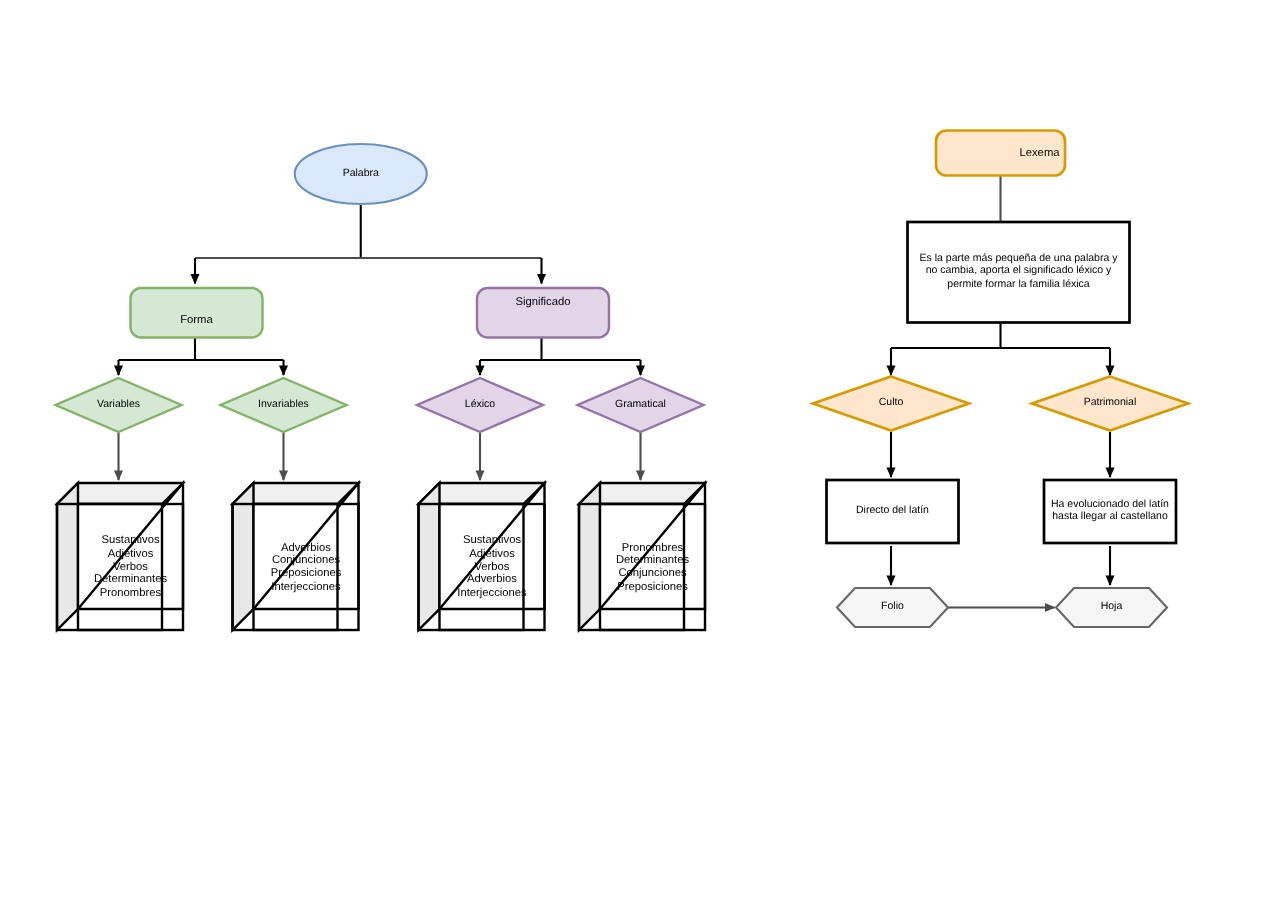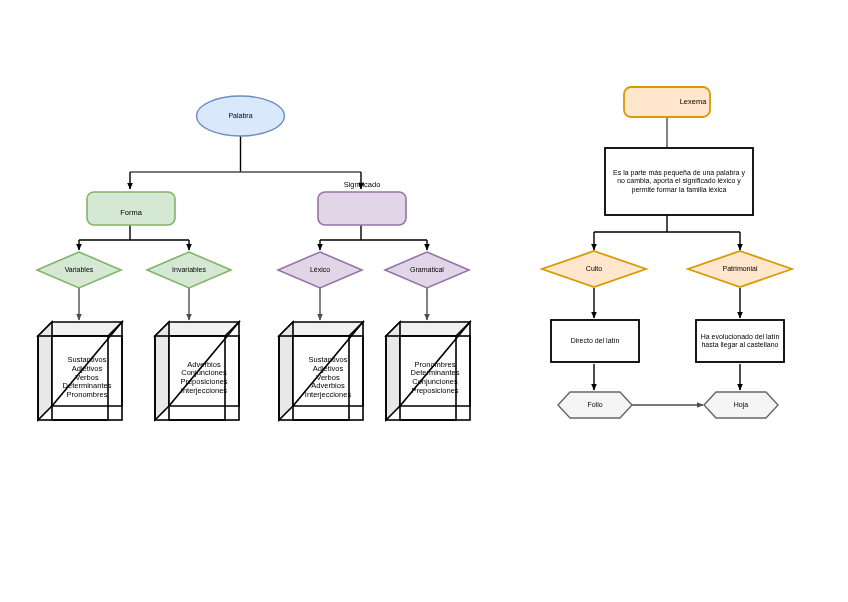--- a/index.html
+++ b/index.html
@@ -135,21 +135,21 @@
   <rect x="551" y="320" width="88" height="42" fill="#ffffff" stroke="#000000" stroke-width="1.8"></rect>
   <rect x="696" y="320" width="88" height="42" fill="#ffffff" stroke="#000000" stroke-width="1.8"></rect>
 
   <polygon points="570,392 620,392 632,405 620,418 570,418 558,405" fill="#f5f5f5" stroke="#666666" stroke-width="1.4"></polygon>
   <polygon points="716,392 766,392 778,405 766,418 716,418 704,405" fill="#f5f5f5" stroke="#666666" stroke-width="1.4"></polygon>
 </svg>
 
 <div class="node-label lbl-7" style="left:196px; top:106px; width:89px; height:20px;">Palabra</div>
 
 <div class="node-label lbl-75" style="left:87px; top:192px; width:88px; height:43px;">Forma</div>
-<div class="node-label lbl-75" style="left:318px; top:176px; width:88px; height:19px;">Significado</div>
+<div class="node-label lbl-75" style="left:318px; top:192px; width:88px; height:19px;">Significado</div>
 
 <div class="node-label lbl-7" style="left:45px; top:261px; width:68px; height:18px;">Variables</div>
 <div class="node-label lbl-7" style="left:155px; top:261px; width:68px; height:18px;">Invariables</div>
 <div class="node-label lbl-7" style="left:286px; top:261px; width:68px; height:18px;">Léxico</div>
 <div class="node-label lbl-7" style="left:393px; top:261px; width:68px; height:18px;">Gramatical</div>
 
 <div class="node-label lbl-75" style="left:52px; top:336px; width:70px; height:84px;">Sustantivos
 Adjetivos
 Verbos
 Determinantes

